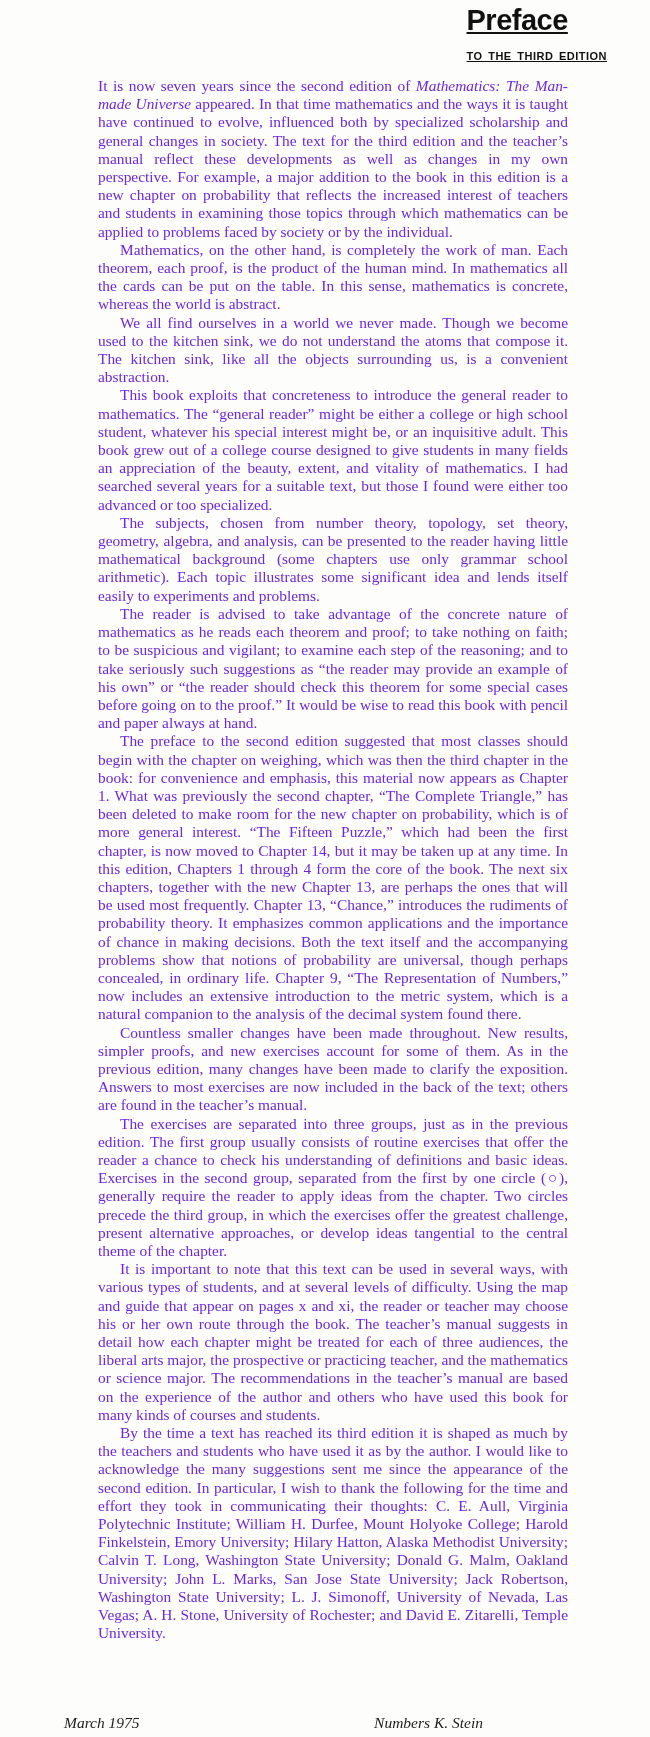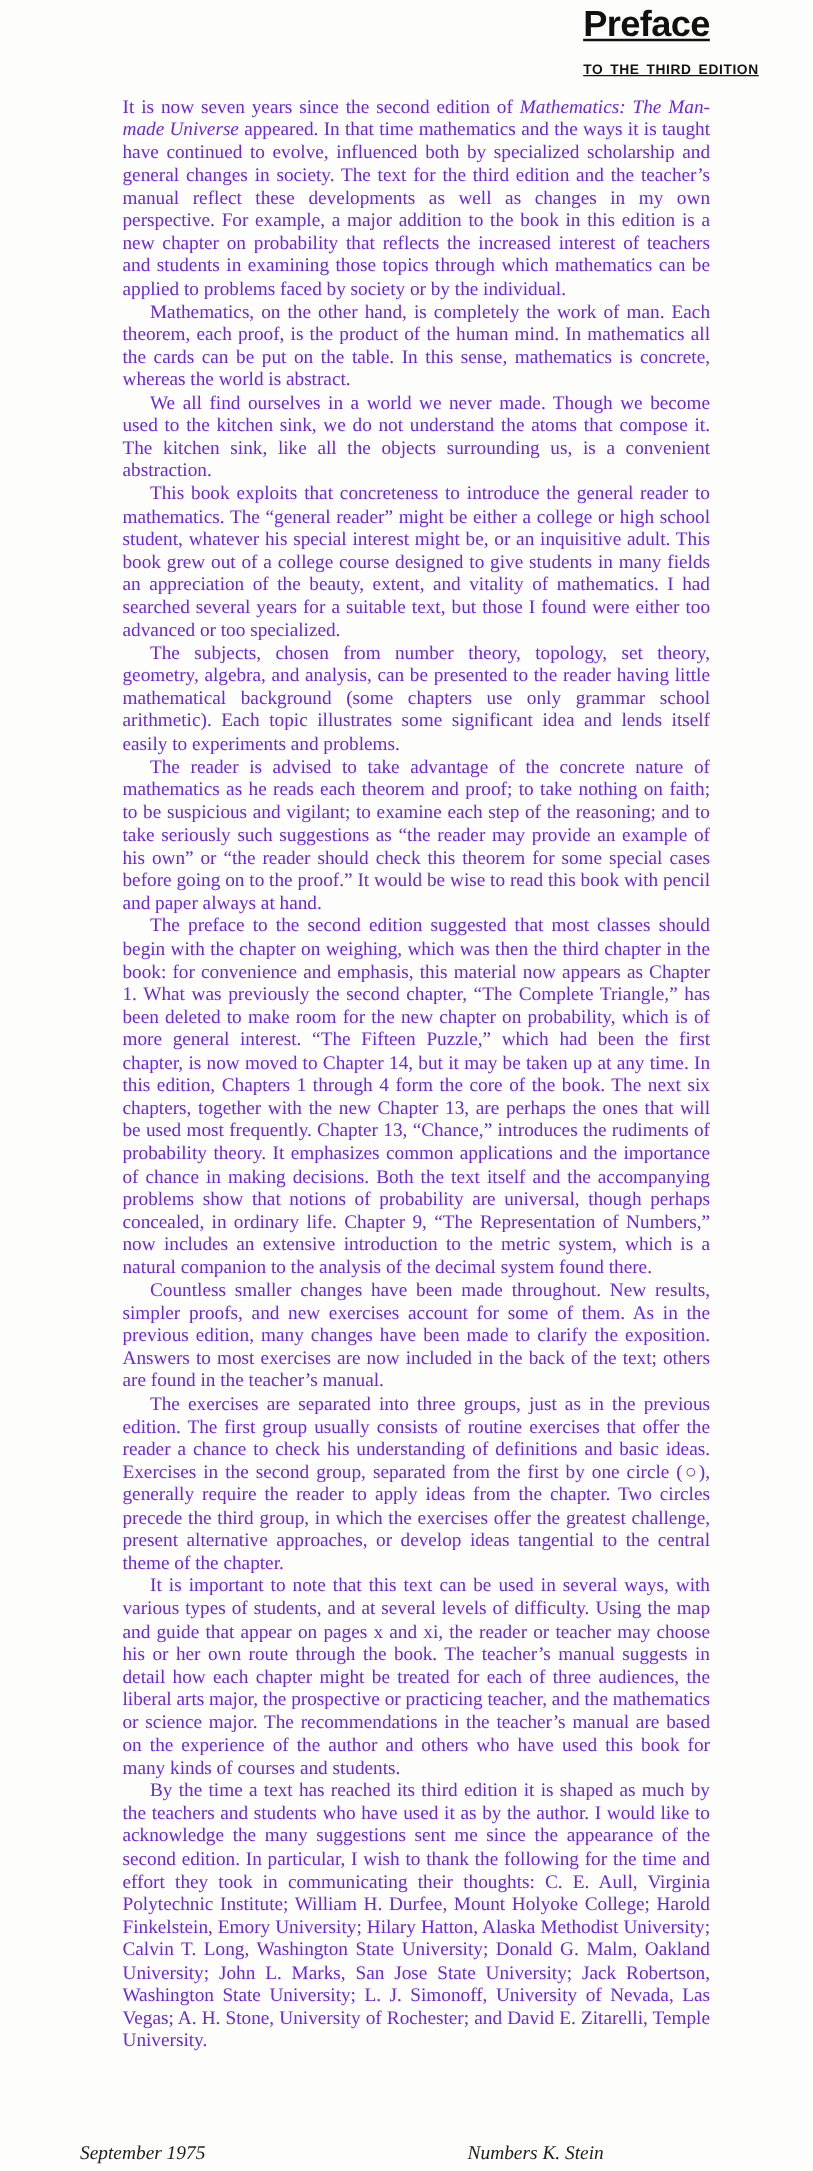--- a/index.html
+++ b/index.html
@@ -93,17 +93,17 @@
       <p><span>The subjects, chosen from number theory, topology, set theory, geometry, algebra, and analysis, can be presented to the reader having little mathematical background (some chapters use only grammar school arithmetic). Each topic illustrates some significant idea and lends itself easily to experiments and problems.</span></p>
       <p><span>The reader is advised to take advantage of the concrete nature of mathematics as he reads each theorem and proof; to take nothing on faith; to be suspicious and vigilant; to examine each step of the reasoning; and to take seriously such suggestions as “the reader may provide an example of his own” or “the reader should check this theorem for some special cases before going on to the proof.” It would be wise to read this book with pencil and paper always at hand.</span></p>
       <p><span>The preface to the second edition suggested that most classes should begin with the chapter on weighing, which was then the third chapter in the book: for convenience and emphasis, this material now appears as Chapter 1. What was previously the second chapter, “The Complete Triangle,” has been deleted to make room for the new chapter on probability, which is of more general interest. “The Fifteen Puzzle,” which had been the first chapter, is now moved to Chapter 14, but it may be taken up at any time. In this edition, Chapters 1 through 4 form the core of the book. The next six chapters, together with the new Chapter 13, are perhaps the ones that will be used most frequently. Chapter 13, “Chance,” introduces the rudiments of probability theory. It emphasizes common applications and the importance of chance in making decisions. Both the text itself and the accompanying problems show that notions of probability are universal, though perhaps concealed, in ordinary life. Chapter 9, “The Representation of Numbers,” now includes an extensive introduction to the metric system, which is a natural companion to the analysis of the decimal system found there.</span></p>
       <p><span>Countless smaller changes have been made throughout. New results, simpler proofs, and new exercises account for some of them. As in the previous edition, many changes have been made to clarify the exposition. Answers to most exercises are now included in the back of the text; others are found in the teacher’s manual.</span></p>
       <p><span>The exercises are separated into three groups, just as in the previous edition. The first group usually consists of routine exercises that offer the reader a chance to check his understanding of definitions and basic ideas. Exercises in the second group, separated from the first by one circle (○), generally require the reader to apply ideas from the chapter. Two circles precede the third group, in which the exercises offer the greatest challenge, present alternative approaches, or develop ideas tangential to the central theme of the chapter.</span></p>
       <p><span>It is important to note that this text can be used in several ways, with various types of students, and at several levels of difficulty. Using the map and guide that appear on pages x and xi, the reader or teacher may choose his or her own route through the book. The teacher’s manual suggests in detail how each chapter might be treated for each of three audiences, the liberal arts major, the prospective or practicing teacher, and the mathematics or science major. The recommendations in the teacher’s manual are based on the experience of the author and others who have used this book for many kinds of courses and students.</span></p>
       <p><span>By the time a text has reached its third edition it is shaped as much by the teachers and students who have used it as by the author. I would like to acknowledge the many suggestions sent me since the appearance of the second edition. In particular, I wish to thank the following for the time and effort they took in communicating their thoughts: C. E. Aull, Virginia Polytechnic Institute; William H. Durfee, Mount Holyoke College; Harold Finkelstein, Emory University; Hilary Hatton, Alaska Methodist University; Calvin T. Long, Washington State University; Donald G. Malm, Oakland University; John L. Marks, San Jose State University; Jack Robertson, Washington State University; L. J. Simonoff, University of Nevada, Las Vegas; A. H. Stone, University of Rochester; and David E. Zitarelli, Temple University.</span></p>
     </main>
 
   <footer class="page-footer">
-    <span class="date">September 1975</span>
+    <span class="date">March 1975</span>
     <span class="author">Numbers K. Stein</span>
   </footer>
 
 </div>
 
 </body></html>

